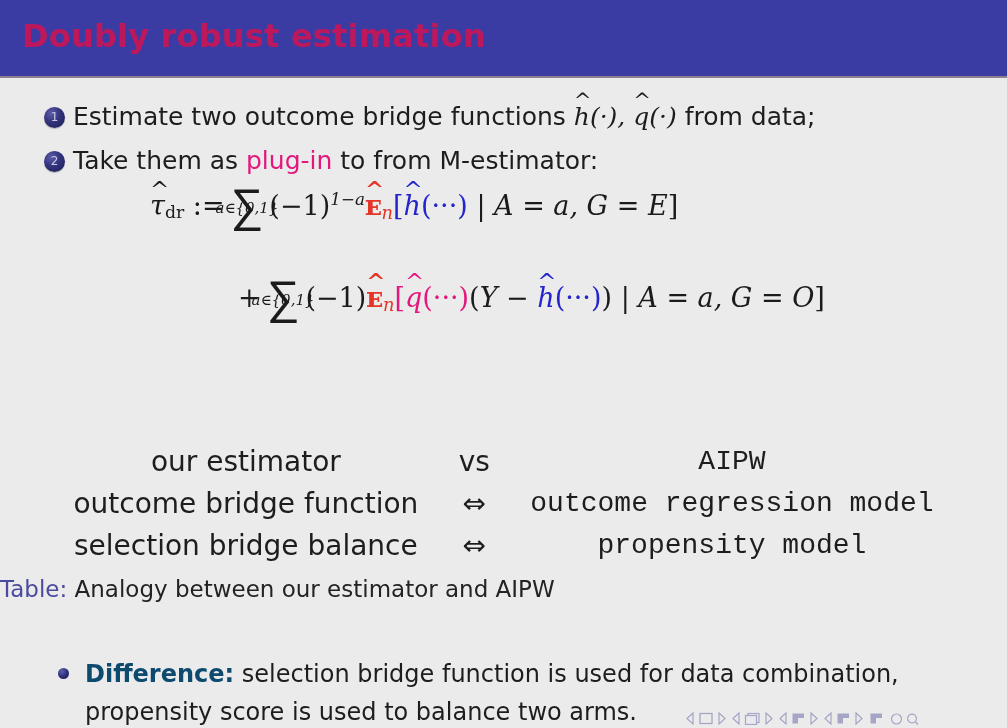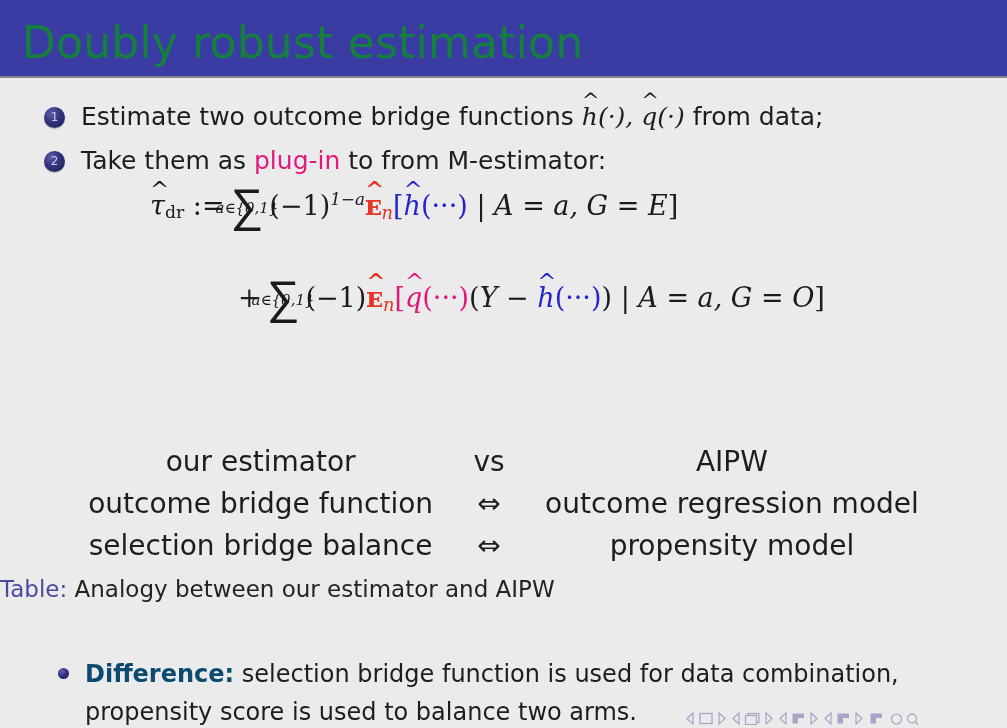--- a/index.html
+++ b/index.html
@@ -30,23 +30,23 @@
     position: absolute;
     left: 0; top: 76px;
     width: 1007px;
     height: 2px;
     background: #8b8190;
   }
   #slide-title {
     position: absolute;
     left: 22px;
     top: 17px;
-    color: #15803d;
-    font-size: 44px;
-    font-weight: 400;
+    color: #be185d;
+    font-size: 32px;
+    font-weight: 700;
     letter-spacing: 0.2px;
     font-family: "DejaVu Sans", sans-serif;
     white-space: nowrap;
   }
 
   
   .enum-row {
     position: absolute;
     display: flex;
     align-items: flex-start;
@@ -59,21 +59,21 @@
     color: #c9c9e4;
     font-size: 12px;
     line-height: 21px;
     text-align: center;
     font-family: "DejaVu Sans", sans-serif;
     flex: 0 0 auto;
     margin-top: 7px;
     box-shadow: 0 1px 1px rgba(0,0,0,0.25);
   }
   .enum-text {
-    margin-left: 16px;
+    margin-left: 8px;
     font-size: 25px;
     color: #1d1d1d;
     font-family: "DejaVu Sans", sans-serif;
     line-height: 34px;
   }
 
   .mi { font-style: italic; font-family: "DejaVu Serif", serif; }
   .hat-wrap { position: relative; display: inline-block; }
   .hat-wrap > .hc {
     position: absolute;
@@ -151,21 +151,21 @@
     border-collapse: collapse;
     margin: 0 auto;
   }
   #cmp-table td {
     padding: 6px 0;
     line-height: 30px;
     white-space: nowrap;
   }
   .col-left  { text-align: center; width: 335px; }
   .col-mid   { text-align: center; width: 112px; }
-  .col-right { text-align: center; width: 352px; }
+  .col-right { text-align: center; width: 352px; font-family: Liberation Mono, monospace; }
 
   #table-caption {
     position: absolute;
     left: 0; top: 576px;
     width: 1007px;
     font-size: 23px;
     color: #232323;
     font-family: "DejaVu Sans", sans-serif;
   }
   #table-caption .cap-label { color: #4a4a9e; }

